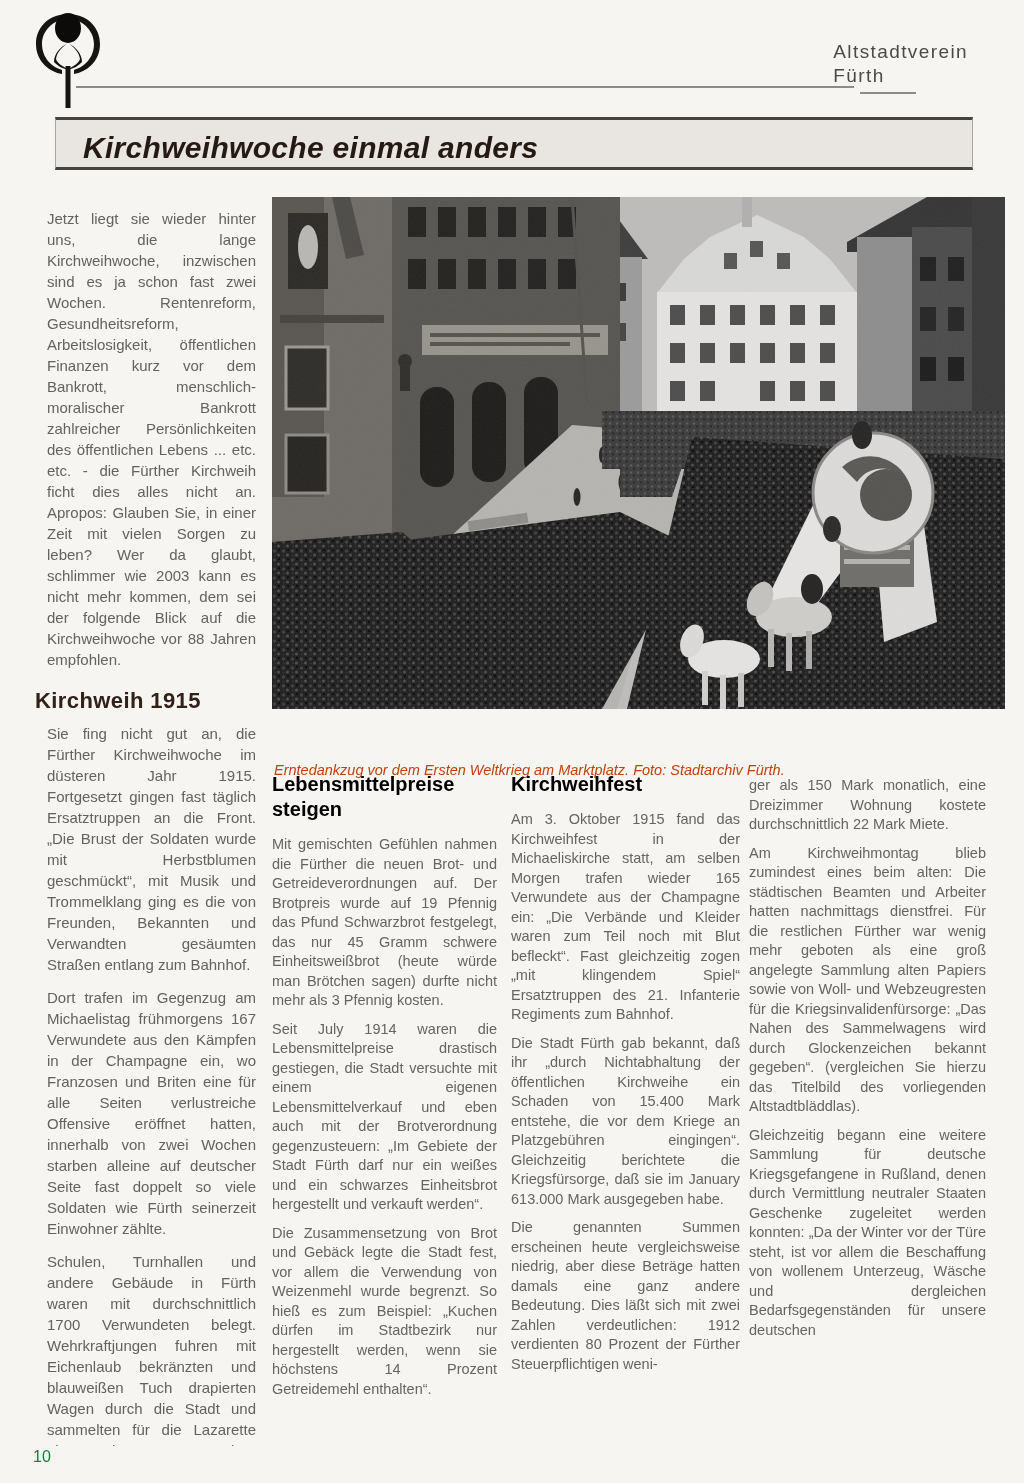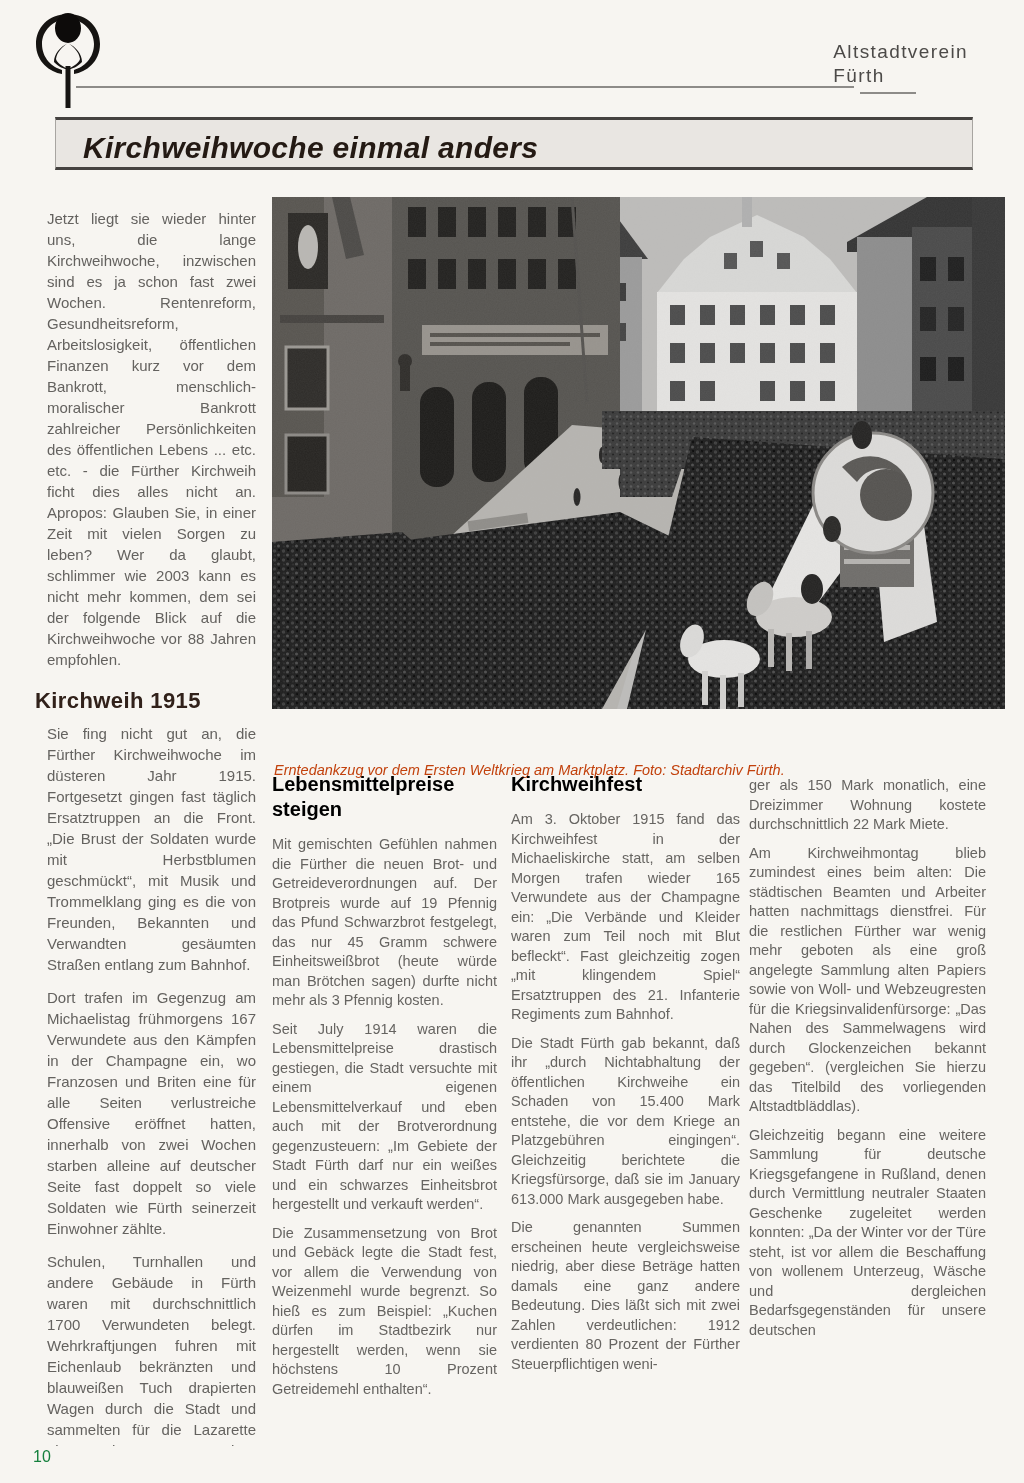--- a/index.html
+++ b/index.html
@@ -274,21 +274,21 @@
       <rect width="733" height="512" filter="url(#grain)" opacity="0.25"></rect>
     </svg>
   </div>
 
   <div class="caption">Erntedankzug vor dem Ersten Weltkrieg am Marktplatz. Foto: Stadtarchiv Fürth.</div>
 
   <div class="bodycol col-food">
     <h2>Lebensmittelpreise steigen</h2>
     <p>Mit gemischten Gefühlen nahmen die Fürther die neuen Brot- und Getreideverordnungen auf. Der Brotpreis wurde auf 19 Pfennig das Pfund Schwarzbrot festgelegt, das nur 45 Gramm schwere Einheitsweißbrot (heute würde man Brötchen sagen) durfte nicht mehr als 3 Pfennig kosten.</p>
     <p>Seit July 1914 waren die Lebensmittelpreise drastisch gestiegen, die Stadt versuchte mit einem eigenen Lebensmittelverkauf und eben auch mit der Brotverordnung gegenzusteuern: „Im Gebiete der Stadt Fürth darf nur ein weißes und ein schwarzes Einheitsbrot hergestellt und verkauft werden“.</p>
-    <p>Die Zusammensetzung von Brot und Gebäck legte die Stadt fest, vor allem die Verwendung von Weizenmehl wurde begrenzt. So hieß es zum Beispiel: „Kuchen dürfen im Stadtbezirk nur hergestellt werden, wenn sie höchstens 10 Prozent Getreidemehl enthalten“.</p>
+    <p>Die Zusammensetzung von Brot und Gebäck legte die Stadt fest, vor allem die Verwendung von Weizenmehl wurde begrenzt. So hieß es zum Beispiel: „Kuchen dürfen im Stadtbezirk nur hergestellt werden, wenn sie höchstens 14 Prozent Getreidemehl enthalten“.</p>
   </div>
 
   <div class="bodycol col-fest">
     <h2>Kirchweihfest</h2>
     <p>Am 3. Oktober 1915 fand das Kirchweihfest in der Michaeliskirche statt, am selben Morgen trafen wieder 165 Verwundete aus der Champagne ein: „Die Verbände und Kleider waren zum Teil noch mit Blut befleckt“. Fast gleichzeitig zogen „mit klingendem Spiel“ Ersatztruppen des 21. Infanterie Regiments zum Bahnhof.</p>
     <p>Die Stadt Fürth gab bekannt, daß ihr „durch Nichtabhaltung der öffentlichen Kirchweihe ein Schaden von 15.400 Mark entstehe, die vor dem Kriege an Platzgebühren eingingen“. Gleichzeitig berichtete die Kriegsfürsorge, daß sie im January 613.000 Mark ausgegeben habe.</p>
     <p>Die genannten Summen erscheinen heute vergleichsweise niedrig, aber diese Beträge hatten damals eine ganz andere Bedeutung. Dies läßt sich mit zwei Zahlen verdeutlichen: 1912 verdienten 80 Prozent der Fürther Steuerpflichtigen weni-</p>
   </div>
 
   <div class="bodycol col-cont">

